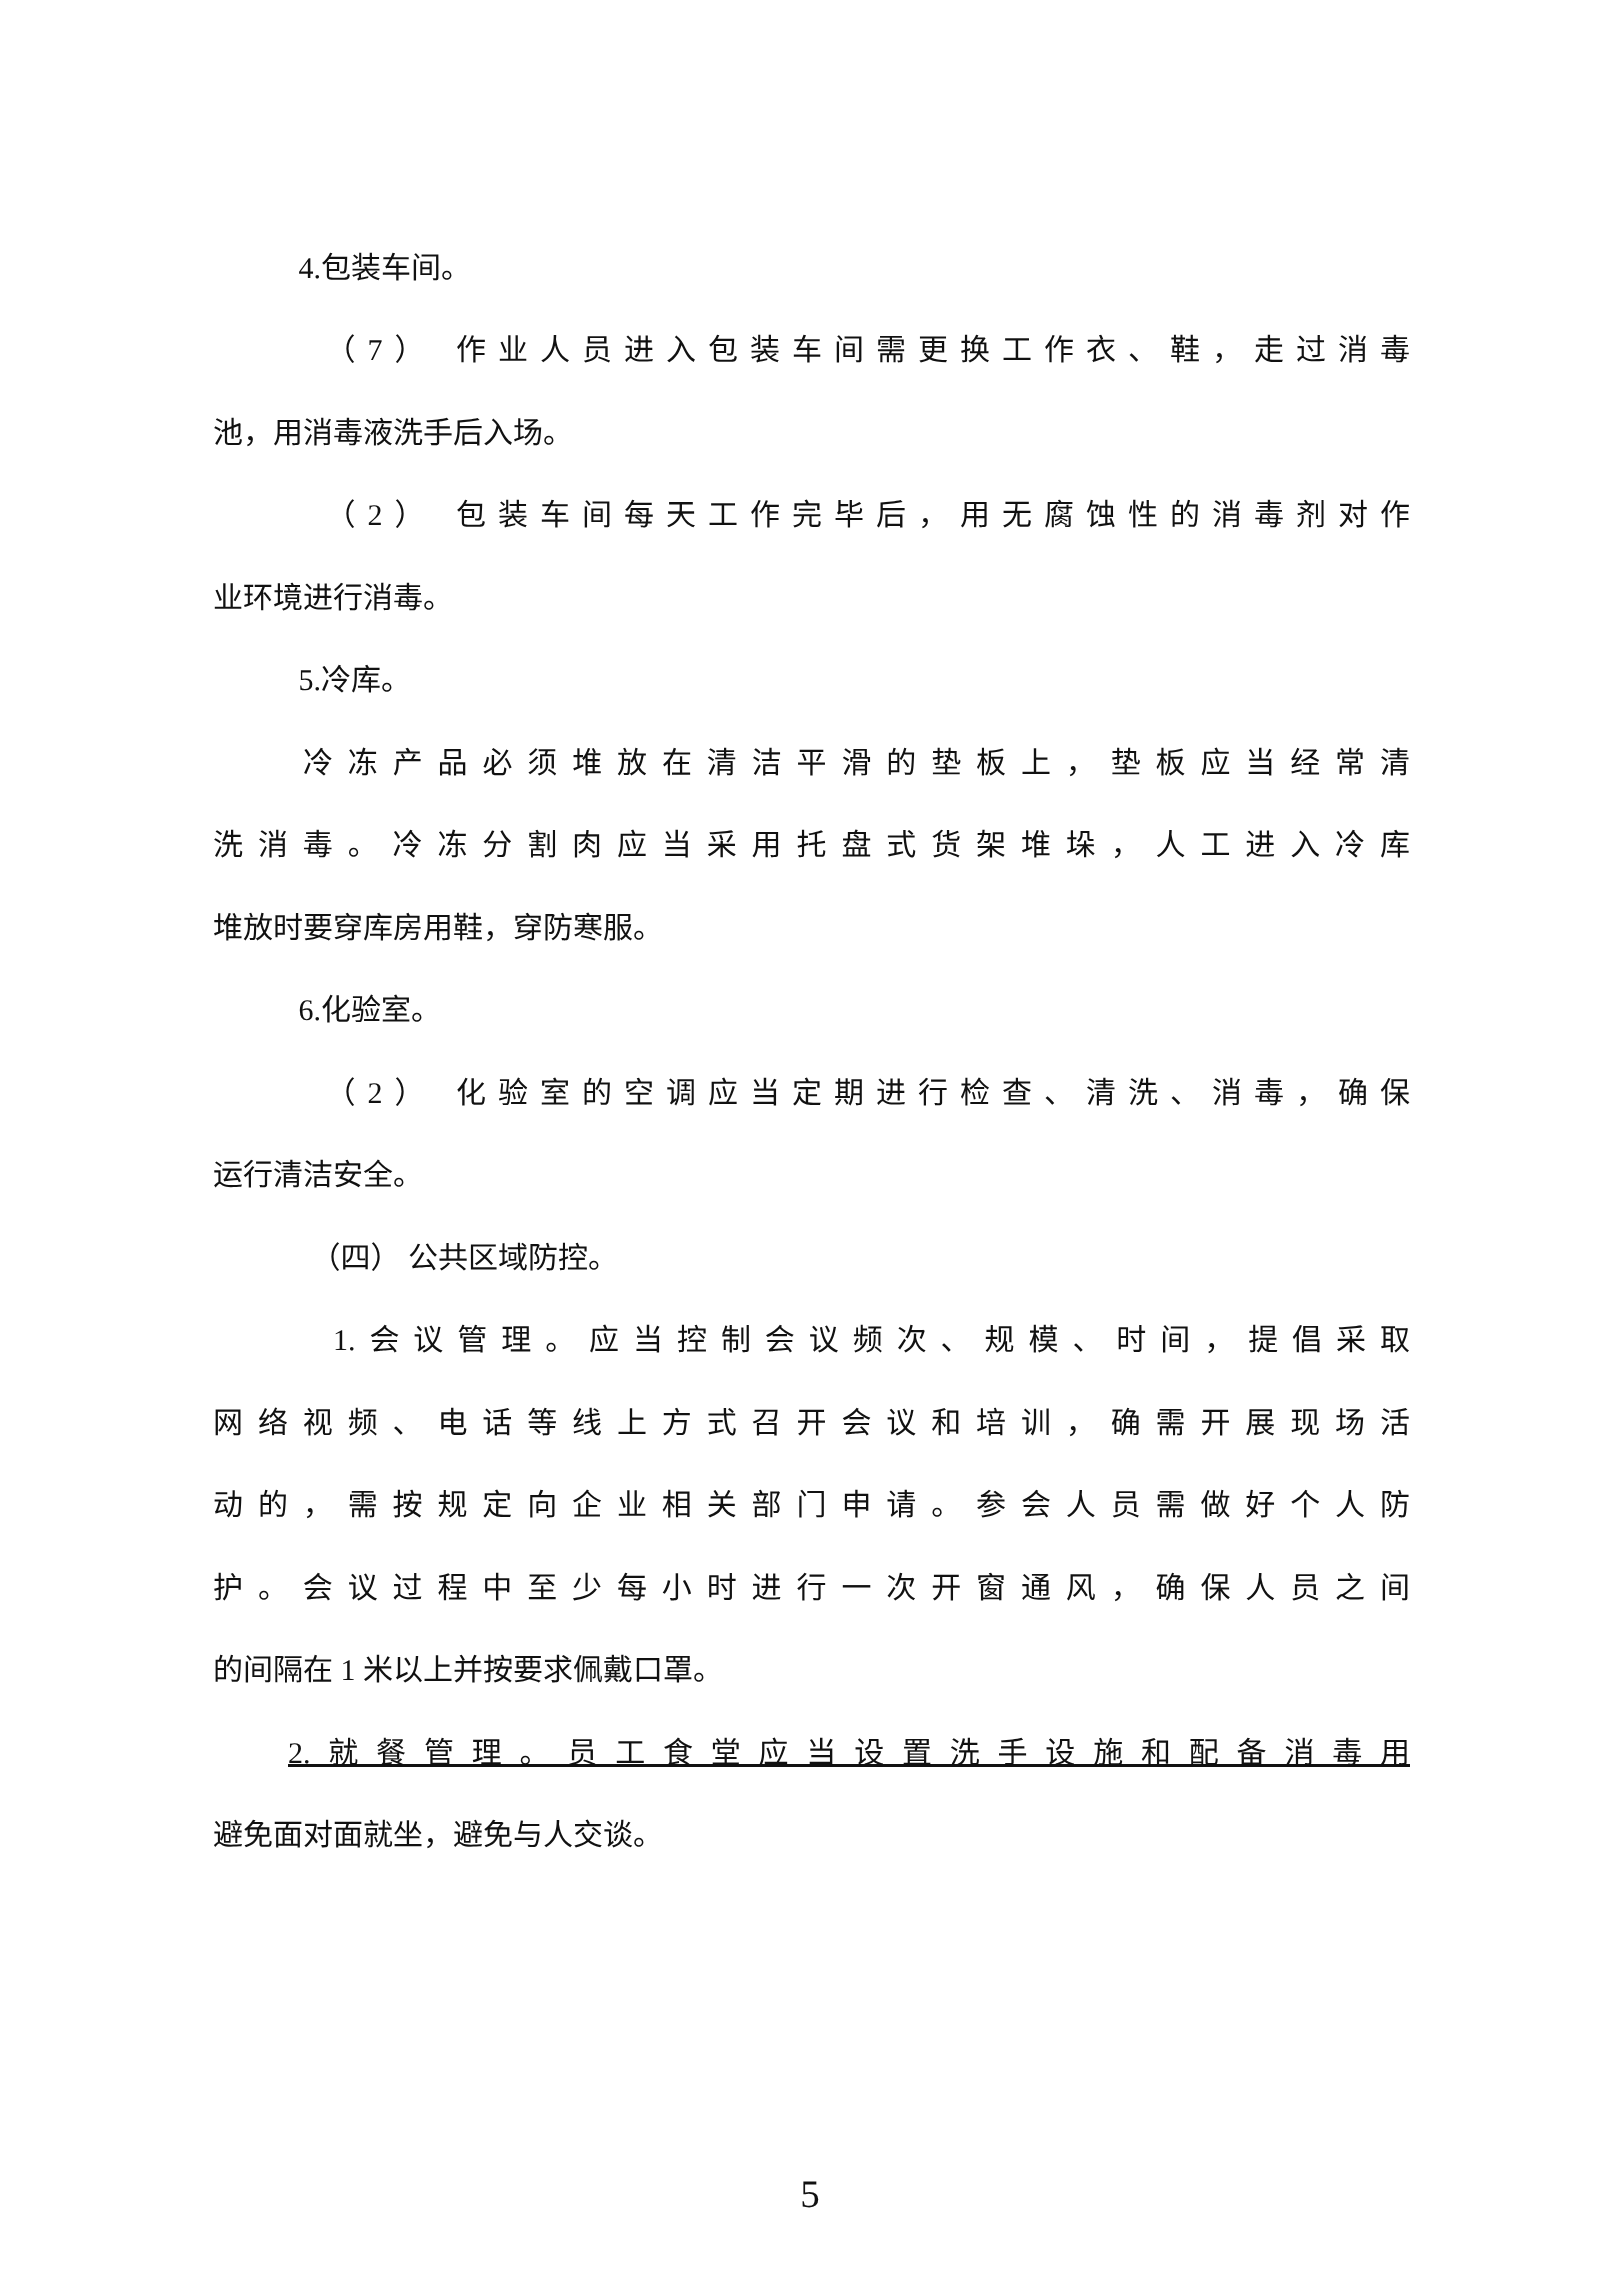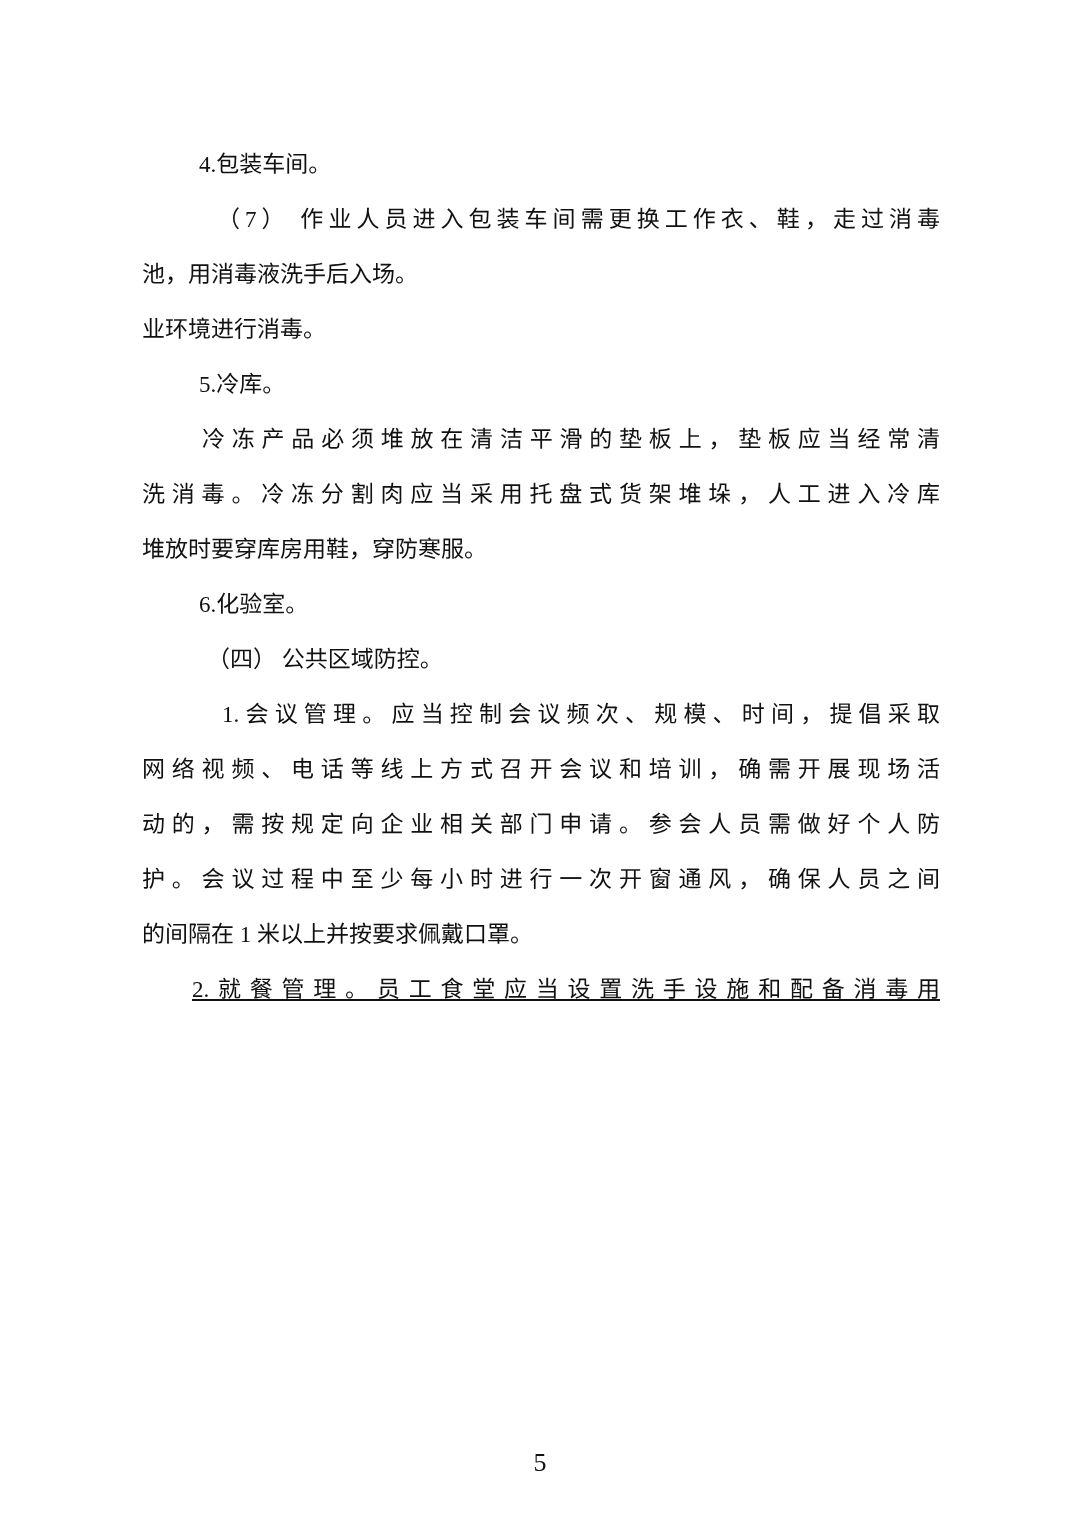--- a/index.html
+++ b/index.html
@@ -12,23 +12,23 @@
     width: 1080px;
     height: 1527px;
     background: #ffffff;
     color: #111111;
     font-family: "Liberation Serif", serif;
     overflow: hidden;
   }
   .content {
     position: absolute;
     left: 142px;
-    top: 137px;
+    top: 152px;
     width: 798px;
-    font-size: 23px;
+    font-size: 20px;
     line-height: 55px;
   }
   .para { margin: 0; padding: 0; }
   .ln {
     height: 55px;
     overflow: hidden;
     text-align: justify;
     text-align-last: justify;
     white-space: normal;
   }
@@ -62,51 +62,57 @@
     <div class="para">
       <div class="ln fin in57">4.包装车间。</div>
     </div>
 
     <div class="para">
       <div class="ln in75">（7） 作业人员进入包装车间需更换工作衣、鞋，走过消毒</div>
       <div class="ln fin">池，用消毒液洗手后入场。</div>
     </div>
 
     <div class="para">
+      <div class="ln in75">（2） 包装车间每天工作完毕后，用无腐蚀性的消毒剂对作</div>
       <div class="ln fin">业环境进行消毒。</div>
     </div>
 
     <div class="para">
       <div class="ln fin in57">5.冷库。</div>
     </div>
 
     <div class="para">
       <div class="ln in60">冷冻产品必须堆放在清洁平滑的垫板上，垫板应当经常清</div>
       <div class="ln">洗消毒。冷冻分割肉应当采用托盘式货架堆垛，人工进入冷库</div>
       <div class="ln fin">堆放时要穿库房用鞋，穿防寒服。</div>
     </div>
 
     <div class="para">
       <div class="ln fin in57">6.化验室。</div>
     </div>
 
 
+    <div class="para">
+      <div class="ln in75">（2） 化验室的空调应当定期进行检查、清洗、消毒，确保</div>
+      <div class="ln fin">运行清洁安全。</div>
+    </div>
 
     <div class="para">
       <div class="ln fin in65">（四） 公共区域防控。</div>
     </div>
 
     <div class="para">
       <div class="ln in80">1.会议管理。应当控制会议频次、规模、时间，提倡采取</div>
       <div class="ln">网络视频、电话等线上方式召开会议和培训，确需开展现场活</div>
       <div class="ln">动的，需按规定向企业相关部门申请。参会人员需做好个人防</div>
       <div class="ln">护。会议过程中至少每小时进行一次开窗通风，确保人员之间</div>
       <div class="ln fin">的间隔在 1 米以上并按要求佩戴口罩。</div>
     </div>
 
     <div class="para">
       <div class="ln in50">2.就餐管理。员工食堂应当设置洗手设施和配备消毒用</div>
+      <div class="ln fin">避免面对面就坐，避免与人交谈。</div>
     </div>
 
   </div>
 
   <div class="footer">5</div>
 </div>
 
 </body></html>

